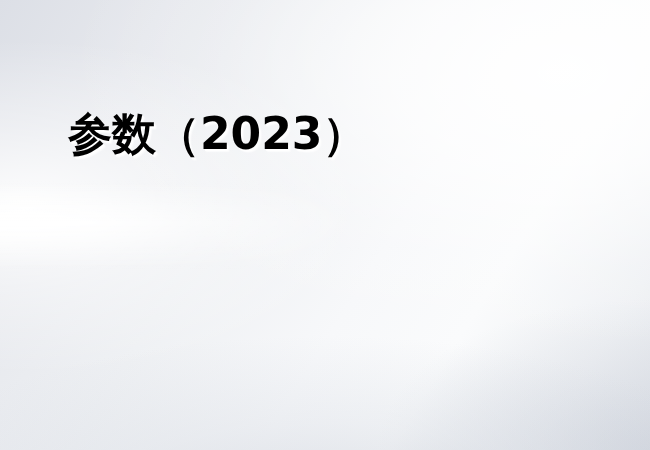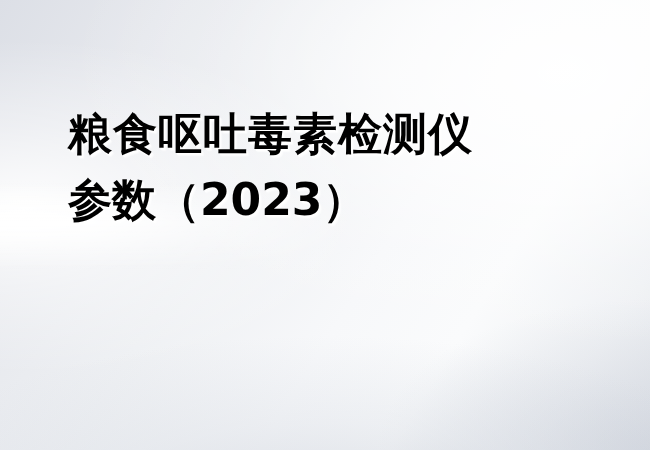--- a/index.html
+++ b/index.html
@@ -213,17 +213,16 @@
     </g>
 
     <path d="M 180,-30 C 360,60 520,60 700,-10 L 700,120 C 520,190 360,180 180,90 Z" fill="url(#ribbonGrad)" opacity="0.55"></path>
   </svg>
 
   <div class="wash wash-main"></div>
   <div class="wash wash-shade"></div>
   <div class="wash wash-streak"></div>
 
   <div id="title-block">
-    <div class="title-line" id="title-line-1">粮食呕吐毒素检测仪</div>
     <div class="title-line" id="title-line-2">参数（2023）</div>
   </div>
 
 </div>
 
 </body></html>

